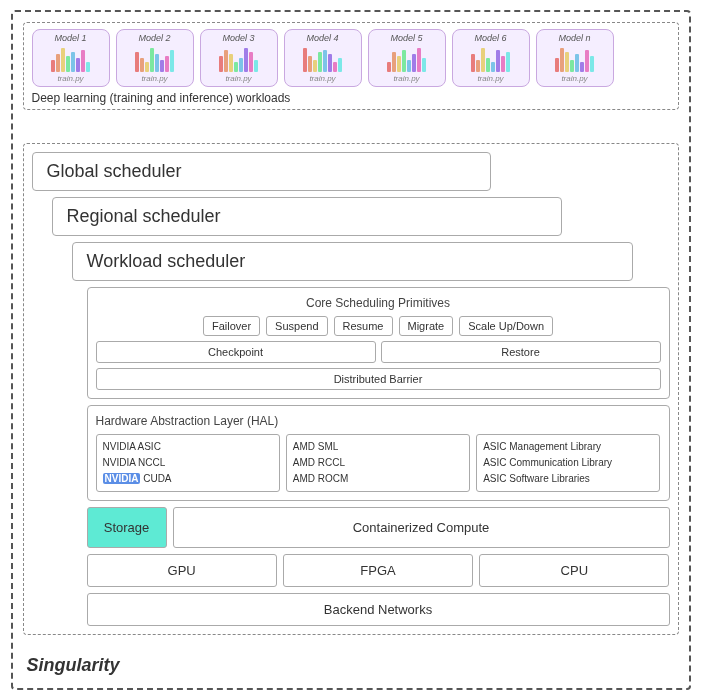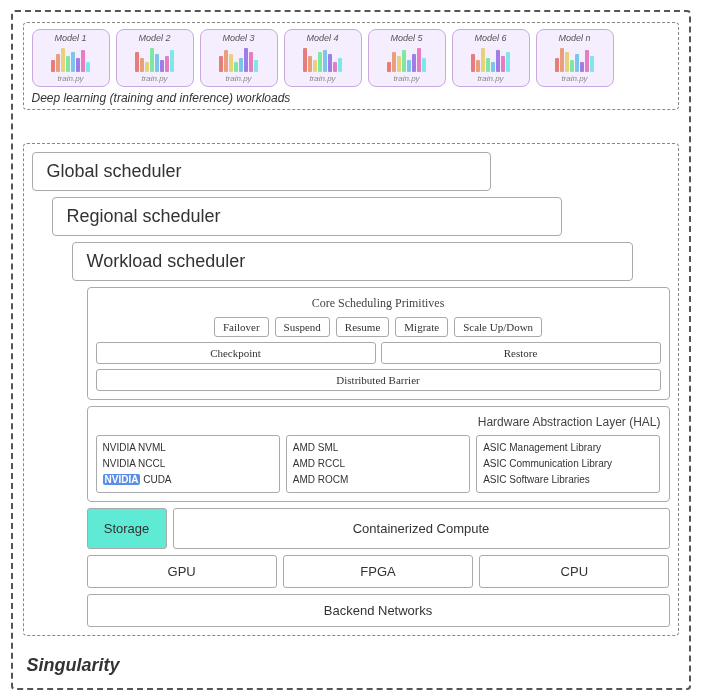--- a/index.html
+++ b/index.html
@@ -71,21 +71,20 @@
 
     .model-filename {
       font-size: 8px;
       color: #888;
     }
 
     .workloads-label {
       font-size: 12px;
       color: #333;
       margin-top: 2px;
-      font-style: italic;
     }
 
     
     .system-section {
       border: 1.5px dashed #888;
       border-radius: 4px;
       padding: 8px;
       margin-top: 33px;
     }
 
@@ -108,21 +107,20 @@
 
     
     .core-primitives {
       border: 1.5px solid #aaa;
       border-radius: 4px;
       padding: 8px;
       margin-left: 55px;
       width: calc(100% - 55px);
       margin-bottom: 6px;
       background: #fff;
-      font-family: Liberation Serif, serif;
     }
 
     .core-primitives-title {
       text-align: center;
       font-size: 12px;
       color: #444;
       margin-bottom: 6px;
     }
 
     .primitives-row {
@@ -174,21 +172,21 @@
       border: 1.5px solid #aaa;
       border-radius: 4px;
       padding: 8px;
       margin-left: 55px;
       width: calc(100% - 55px);
       margin-bottom: 6px;
       background: #fff;
     }
 
     .hal-title {
-      text-align: right;
+      text-align: left;
       font-size: 12px;
       color: #444;
       margin-bottom: 6px;
     }
 
     .hal-libraries {
       display: flex;
       gap: 6px;
     }
 
@@ -420,21 +418,21 @@
         <div class="checkpoint-box">Restore</div>
       </div>
       <div class="distributed-barrier">Distributed Barrier</div>
     </div>
 
     
     <div class="hal-section">
       <div class="hal-title">Hardware Abstraction Layer (HAL)</div>
       <div class="hal-libraries">
         <div class="hal-col" id="nvidia-col">
-            <div>NVIDIA NVML</div>
+            <div>NVIDIA ASIC</div>
             <div>NVIDIA NCCL</div>
             <div><span class="nvidia-highlight">NVIDIA</span> CUDA</div>
           </div>
         <div class="hal-col" id="amd-col">
             <div>AMD SML</div>
             <div>AMD RCCL</div>
             <div>AMD ROCM</div>
           </div>
         <div class="hal-col" id="asic-col">
             <div>ASIC Management Library</div>

